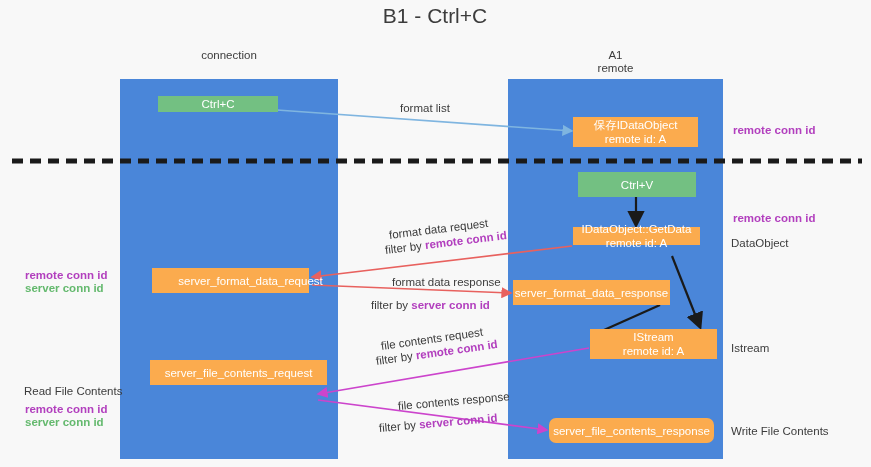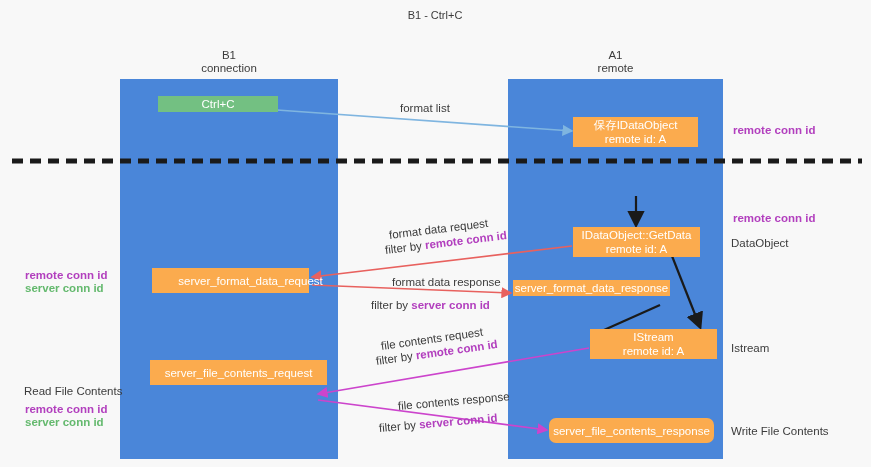--- a/index.html
+++ b/index.html
@@ -5,21 +5,21 @@
   html,body{margin:0;padding:0;}
   body{
     width:871px;height:467px;
     background:#f8f8f8;
     font-family:"Liberation Sans","DejaVu Sans",sans-serif;
     overflow:hidden;
   }
   #stage{position:relative;width:871px;height:467px;}
   .lane{position:absolute;background:#4a86d9;}
   .hdr{position:absolute;text-align:center;color:#3c3c3c;font-size:11.5px;line-height:13px;}
-  .title{position:absolute;text-align:center;color:#3c3c3c;font-size:11px;line-height:19px;}
+  .title{position:absolute;text-align:center;color:#3c3c3c;font-size:21px;line-height:19px;}
 
   .box{
     position:absolute;box-sizing:border-box;
     display:flex;flex-direction:column;align-items:center;justify-content:center;
     color:#ffffff;font-size:11.5px;line-height:14px;text-align:center;
   }
   .box.green{background:#73c082;}
   .box.orange{background:#fbab4e;}
 
   .lbl{position:absolute;font-size:11.5px;line-height:14px;color:#3c3c3c;white-space:nowrap;}
@@ -34,21 +34,20 @@
 </head>
 <body>
 
 <div id="stage">
 
   <div class="title" style="left:335px;top:6px;width:200px;">
     <div>B1 - Ctrl+C</div>
   </div>
 
   <div class="hdr" style="left:120px;top:49px;width:218px;">
-    <div>B1</div>
     <div>connection</div>
   </div>
   <div class="hdr" style="left:508px;top:49px;width:215px;">
     <div>A1</div>
     <div>remote</div>
   </div>
 
   <div class="lane" style="left:120px;top:79px;width:218px;height:380px;"></div>
   <div class="lane" style="left:508px;top:79px;width:215px;height:380px;"></div>
 
@@ -89,31 +88,34 @@
 
   <div class="box green" style="left:158px;top:96px;width:120px;height:16px;">
     <span>Ctrl+C</span>
   </div>
 
   <div class="box orange" style="left:573px;top:117px;width:125px;height:30px;">
     <span>保存IDataObject</span>
     <span>remote id: A</span>
   </div>
 
+  <div class="box green" style="left:578px;top:172px;width:118px;height:25px;">
+    <span>Ctrl+V</span>
+  </div>
 
-  <div class="box orange" style="left:573px;top:227px;width:127px;height:30px;">
+  <div class="box orange" style="left:573px;top:227px;width:127px;height:18px;">
     <span>IDataObject::GetData</span>
     <span>remote id: A</span>
   </div>
 
   <div class="box orange" style="left:152px;top:268px;width:157px;height:25px;padding-left:40px;">
     <span>server_format_data_request</span>
   </div>
 
-  <div class="box orange" style="left:513px;top:280px;width:157px;height:16px;">
+  <div class="box orange" style="left:513px;top:280px;width:157px;height:25px;">
     <span>server_format_data_response</span>
   </div>
 
   <div class="box orange" style="left:590px;top:329px;width:127px;height:30px;">
     <span>IStream</span>
     <span>remote id: A</span>
   </div>
 
   <div class="box orange" style="left:150px;top:360px;width:177px;height:25px;">
     <span>server_file_contents_request</span>

